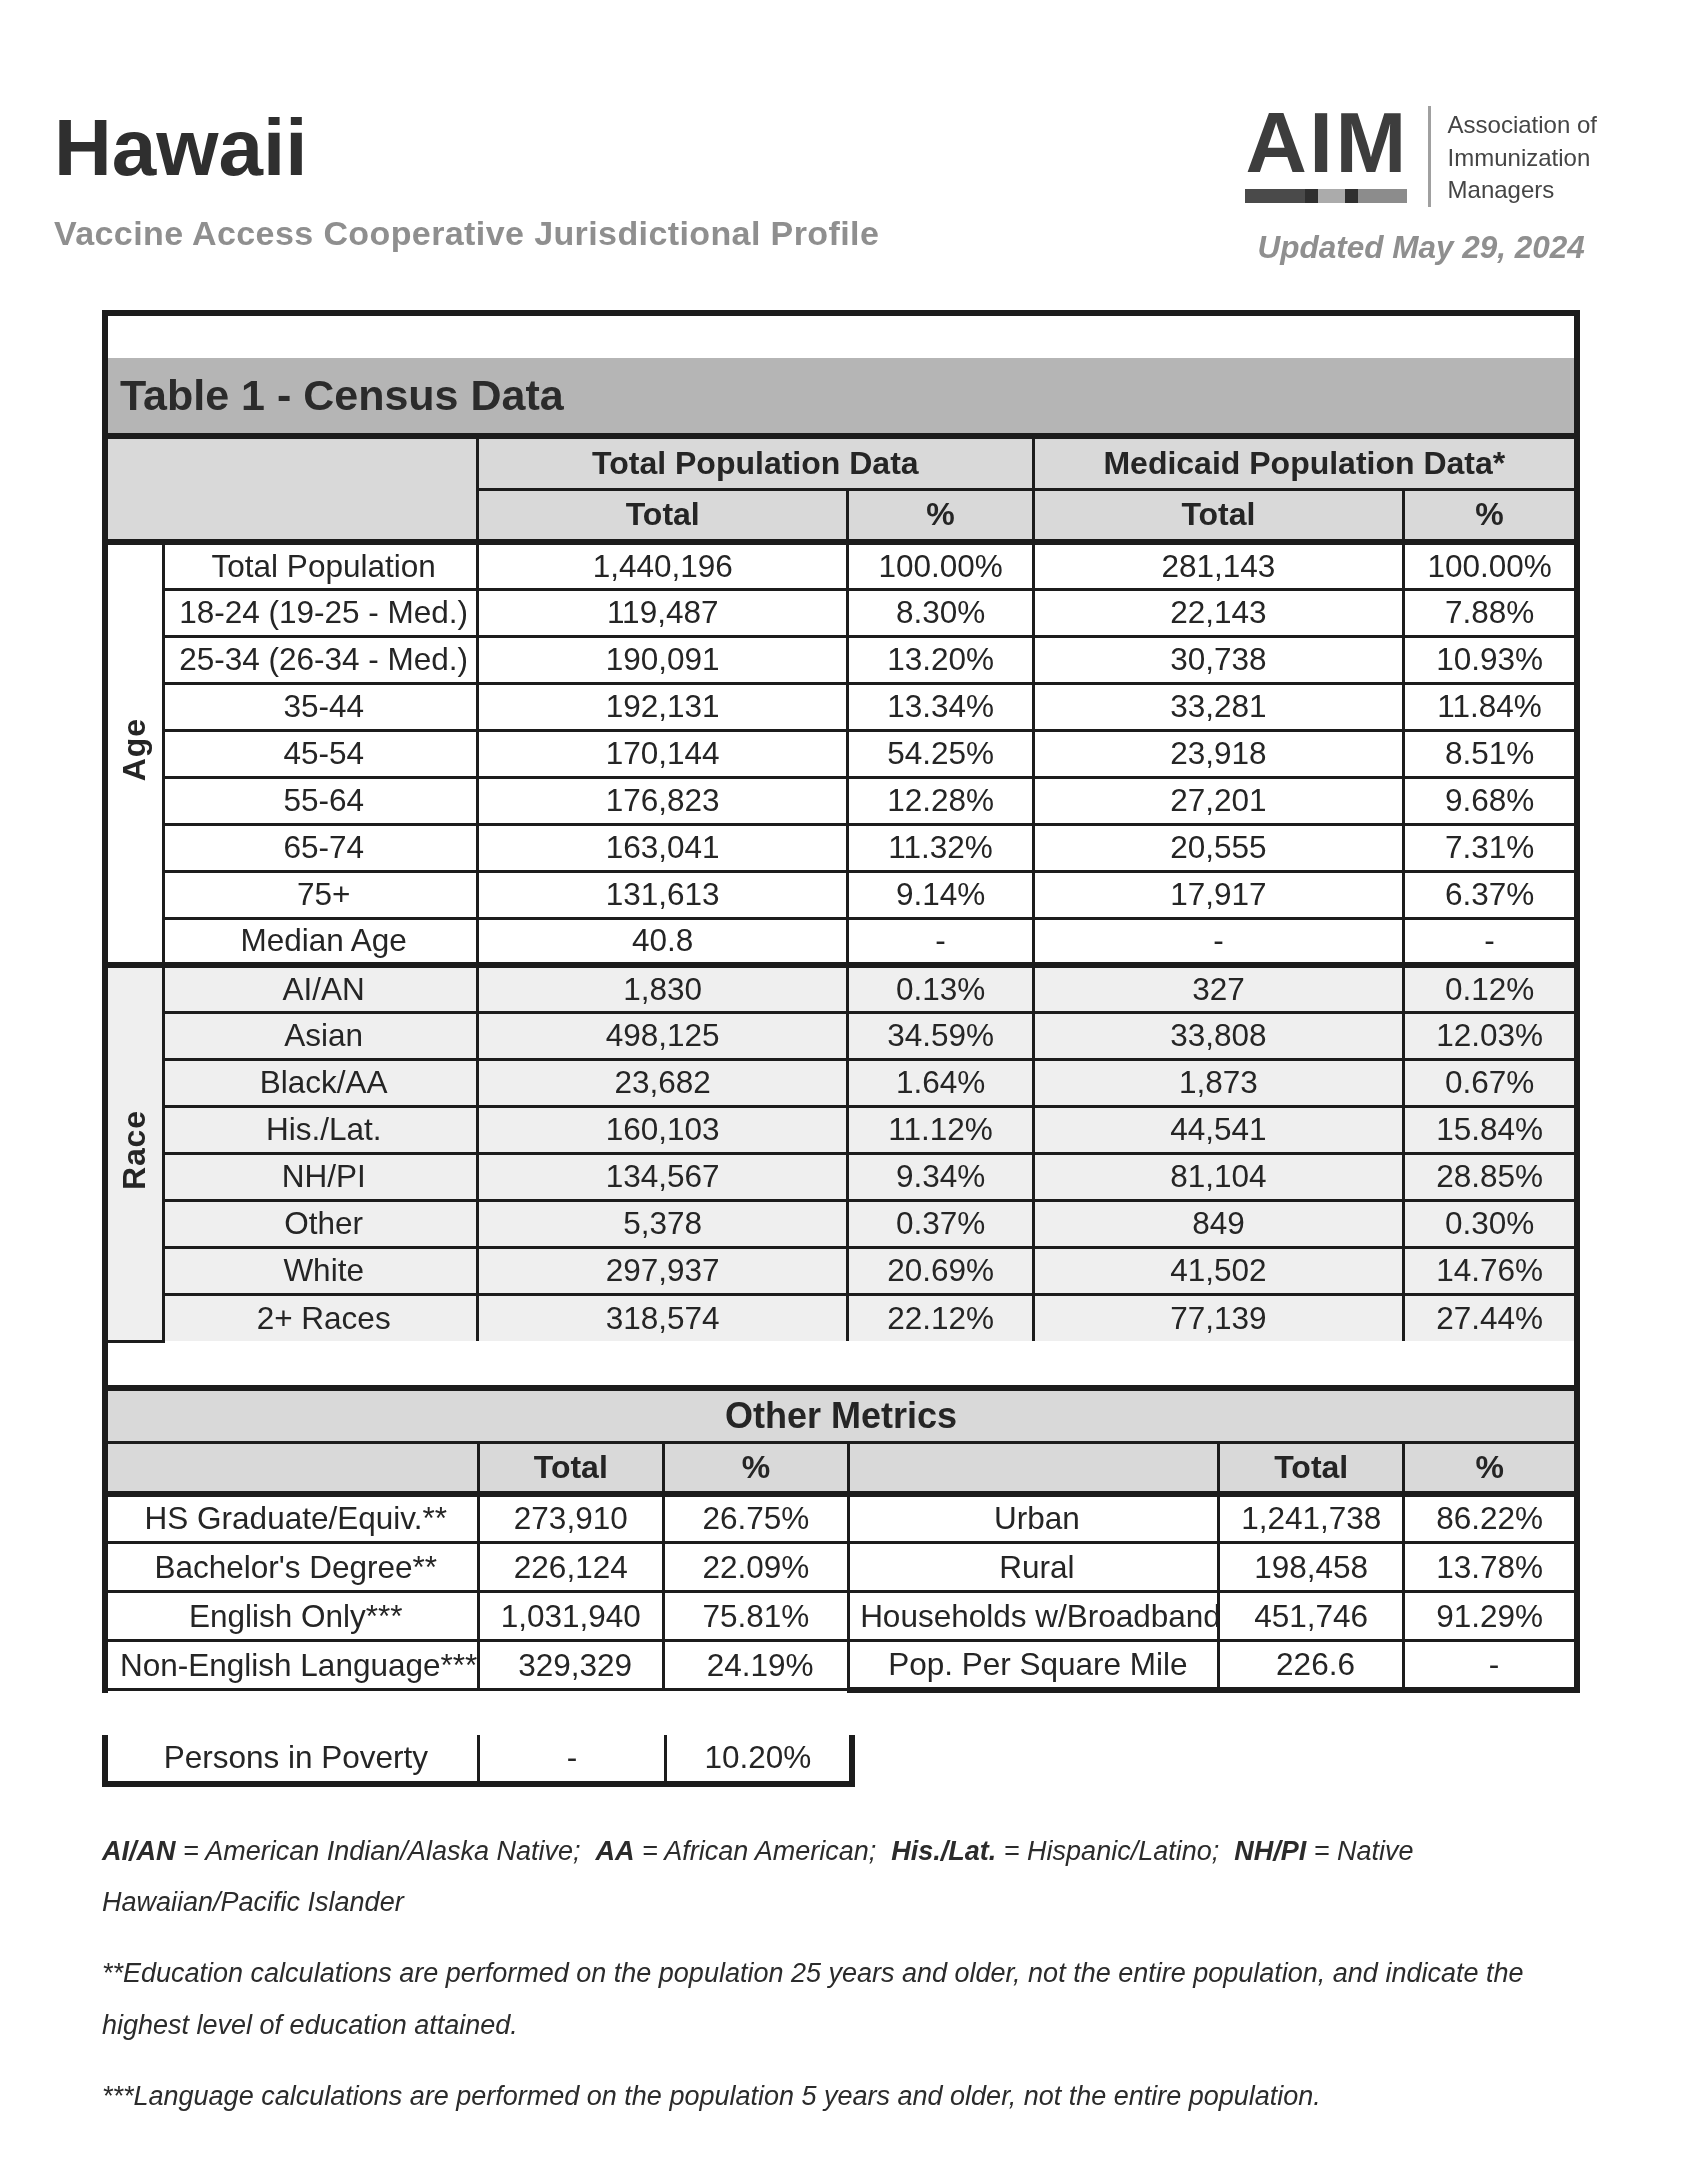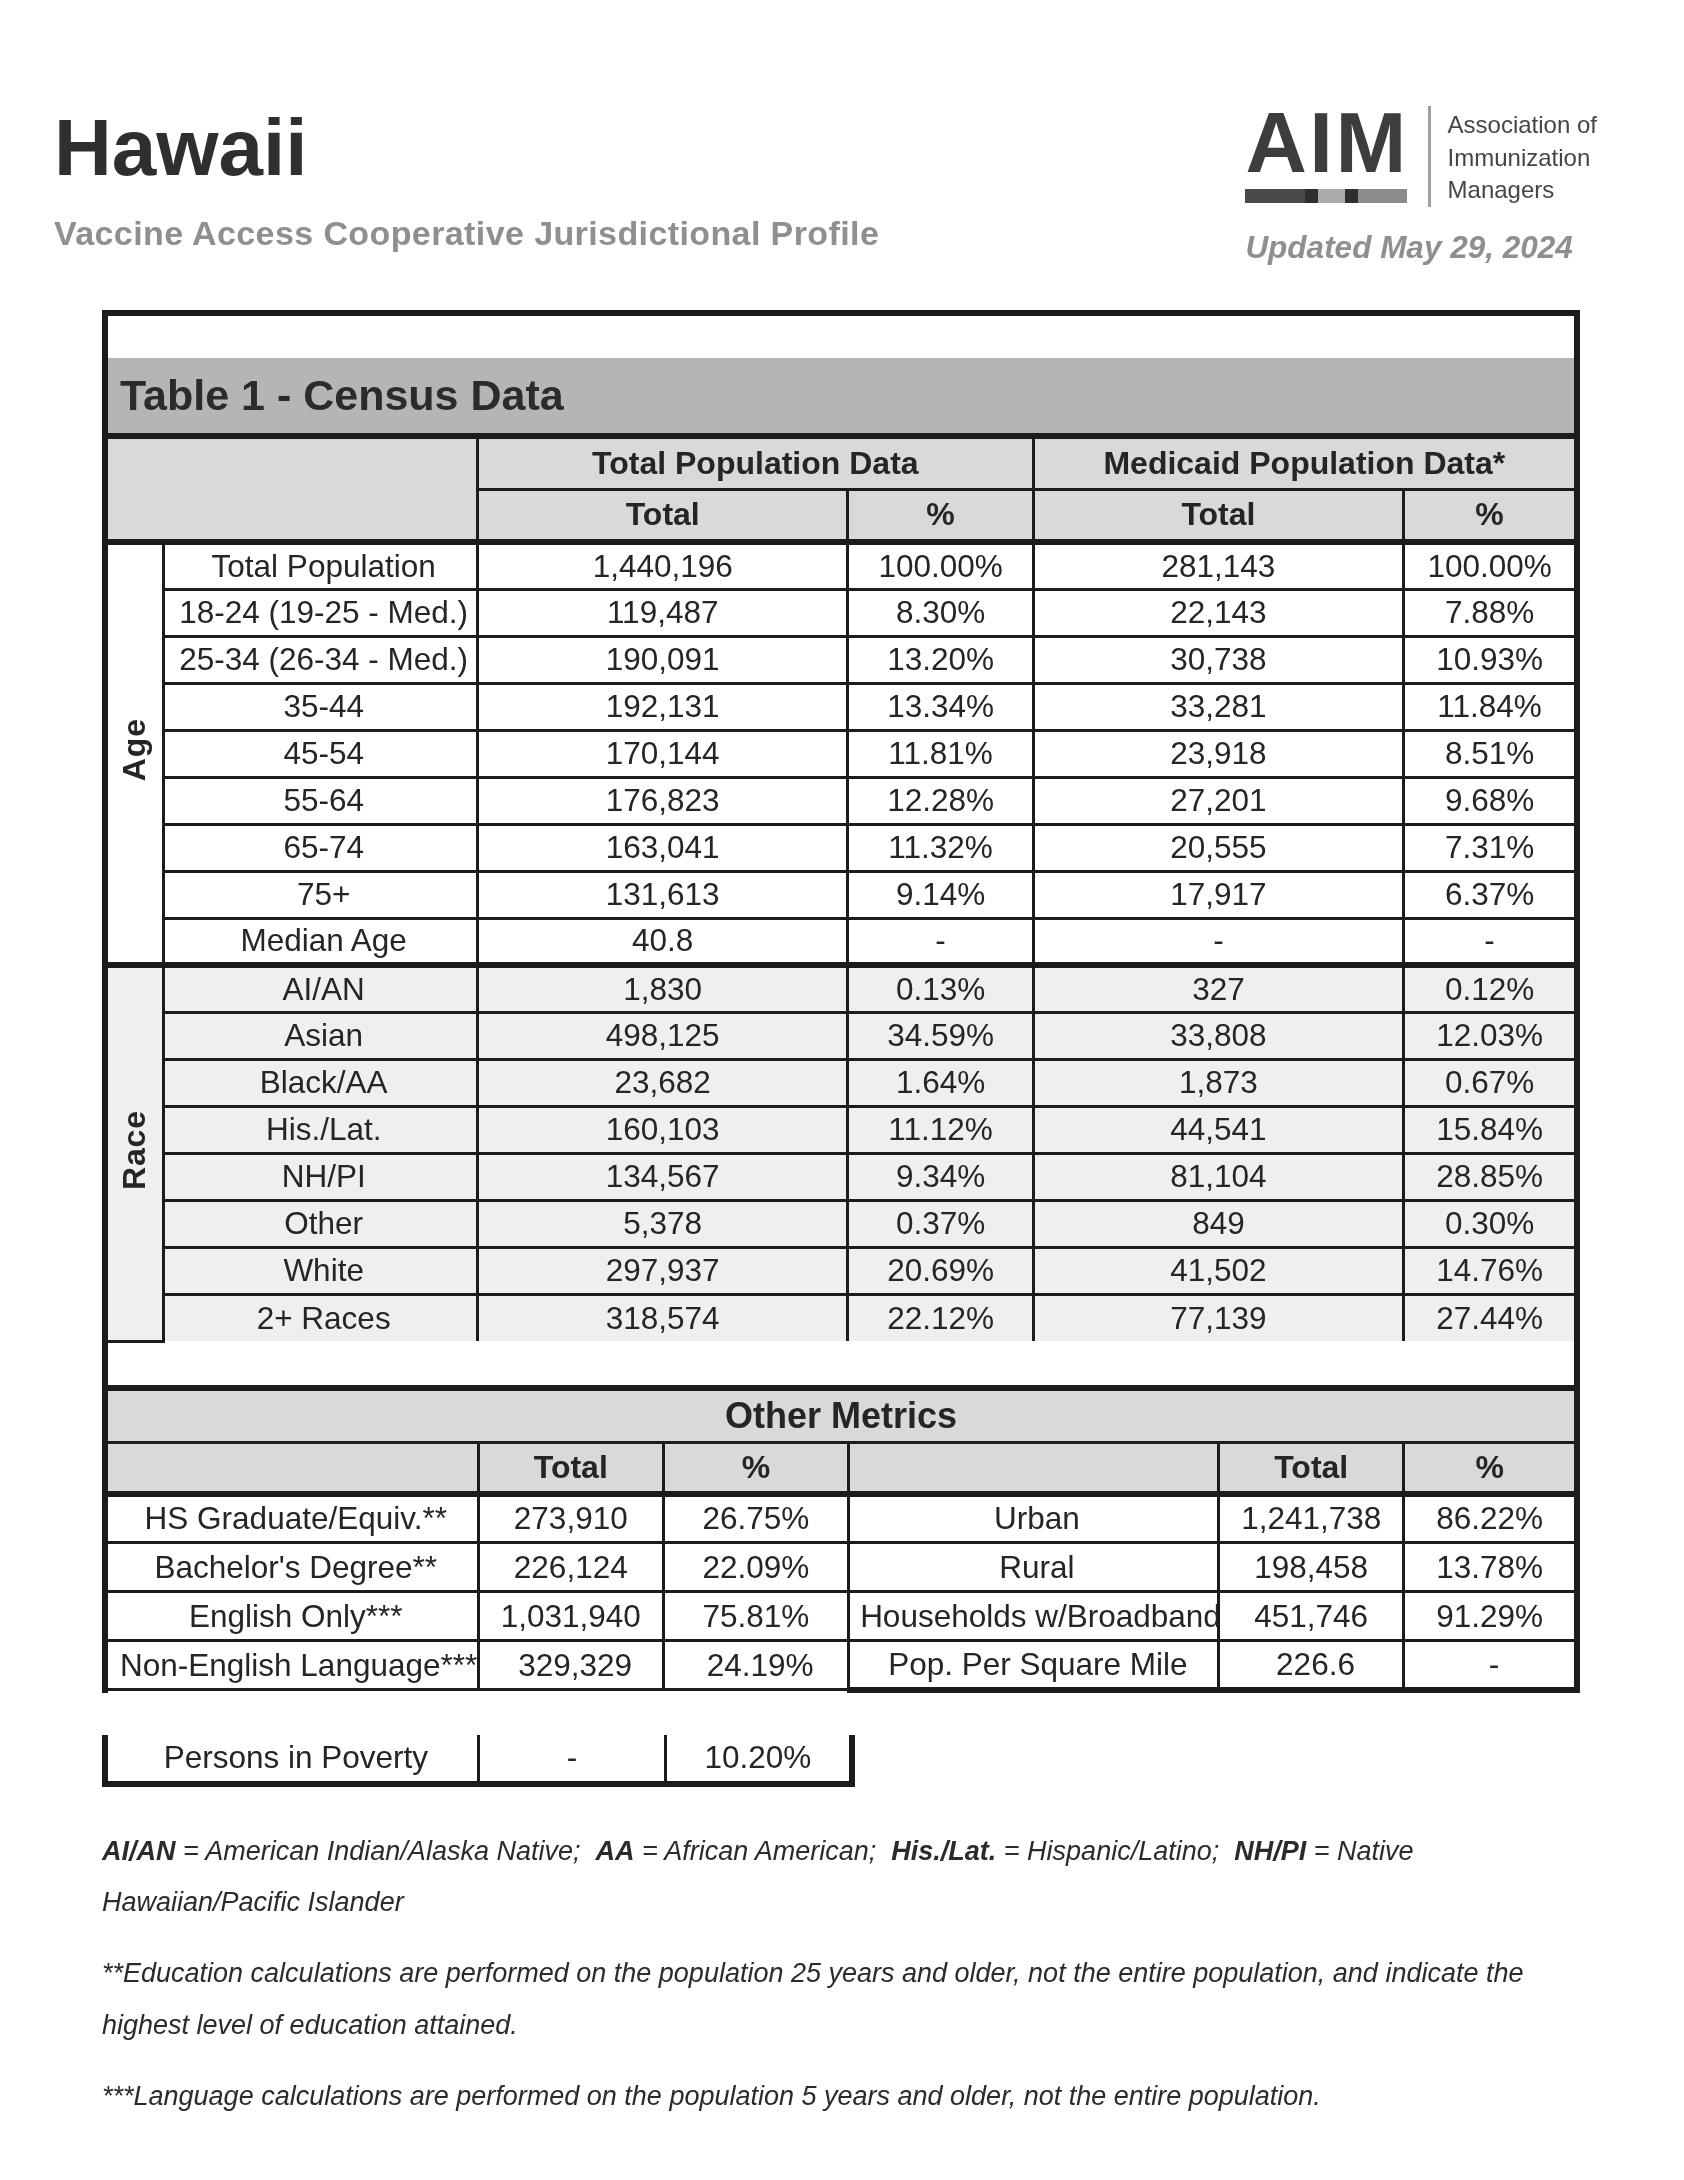--- a/index.html
+++ b/index.html
@@ -13,21 +13,21 @@
   *{box-sizing:border-box;}
   html,body{margin:0;padding:0;background:#ffffff;}
   body{font-family:"Liberation Sans","DejaVu Sans",sans-serif;color:var(--text);}
   .page{width:1685px;height:2181px;position:relative;background:#fff;overflow:hidden;}
 
   
   .page-header{height:310px;padding:106px 88px 0 54px;display:flex;justify-content:space-between;align-items:flex-start;}
   .ph-left{display:flex;flex-direction:column;}
   .state-title{font-size:80px;font-weight:bold;color:#2f2f2f;line-height:1.05;margin:0;letter-spacing:0px;}
   .subtitle{margin-top:24px;font-size:34px;font-weight:bold;color:#8f8f8f;letter-spacing:0.4px;}
-  .ph-right{display:flex;flex-direction:column;align-items:flex-start;}
+  .ph-right{display:flex;flex-direction:column;align-items:center;}
   .aim-logo{display:flex;flex-direction:row;align-items:flex-start;}
   .aim-left{display:flex;flex-direction:column;}
   .aim-letters{font-size:85px;font-weight:bold;color:#3d3d3d;line-height:0.86;letter-spacing:2.6px;}
   .aim-bar{width:162px;height:13.6px;margin-top:10.2px;
     background:linear-gradient(90deg,
       #4a4a4a 0%,#4a4a4a 37%,
       #2f2f2f 37%,#2f2f2f 45%,
       #ababab 45%,#ababab 62%,
       #2f2f2f 62%,#2f2f2f 70%,
       #8c8c8c 70%,#8c8c8c 100%);}
@@ -154,21 +154,21 @@
             <tr class="age">
               <td class="lbl">35-44</td>
               <td class="num">192,131</td>
               <td class="num">13.34%</td>
               <td class="num">33,281</td>
               <td class="num">11.84%</td>
             </tr>
             <tr class="age">
               <td class="lbl">45-54</td>
               <td class="num">170,144</td>
-              <td class="num">11.81%</td>
+              <td class="num">54.25%</td>
               <td class="num">23,918</td>
               <td class="num">8.51%</td>
             </tr>
             <tr class="age">
               <td class="lbl">55-64</td>
               <td class="num">176,823</td>
               <td class="num">12.28%</td>
               <td class="num">27,201</td>
               <td class="num">9.68%</td>
             </tr>

